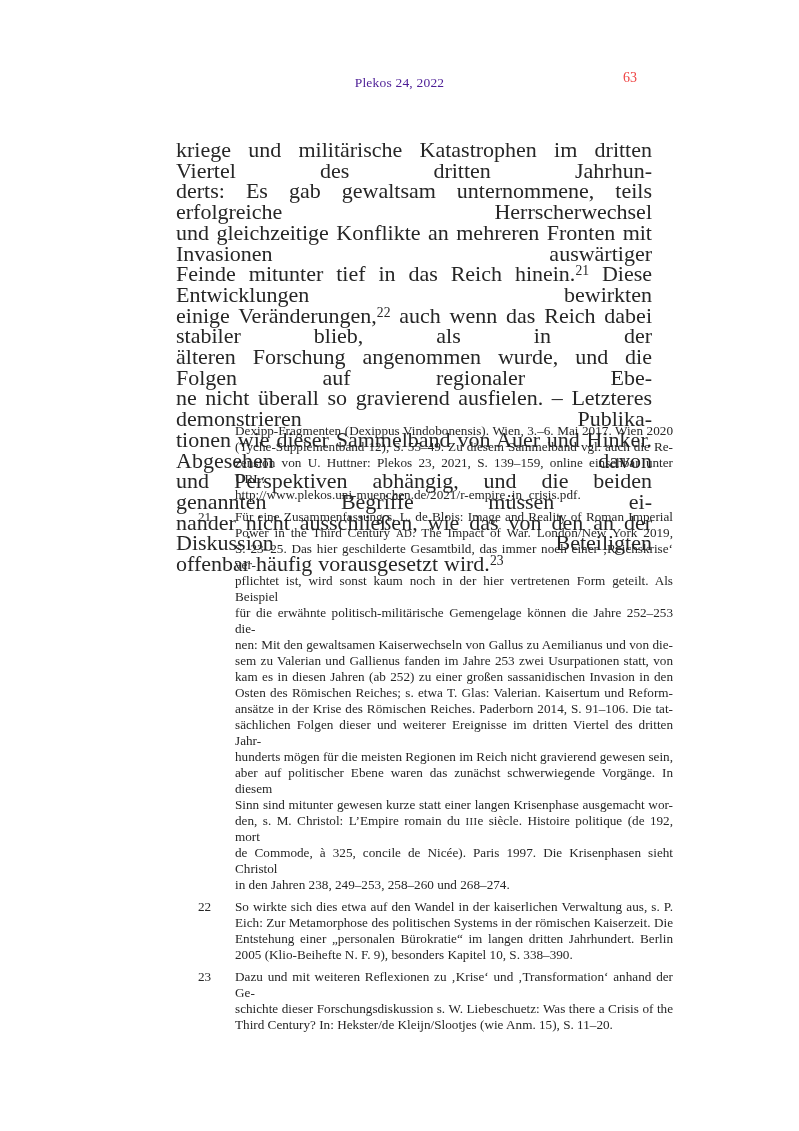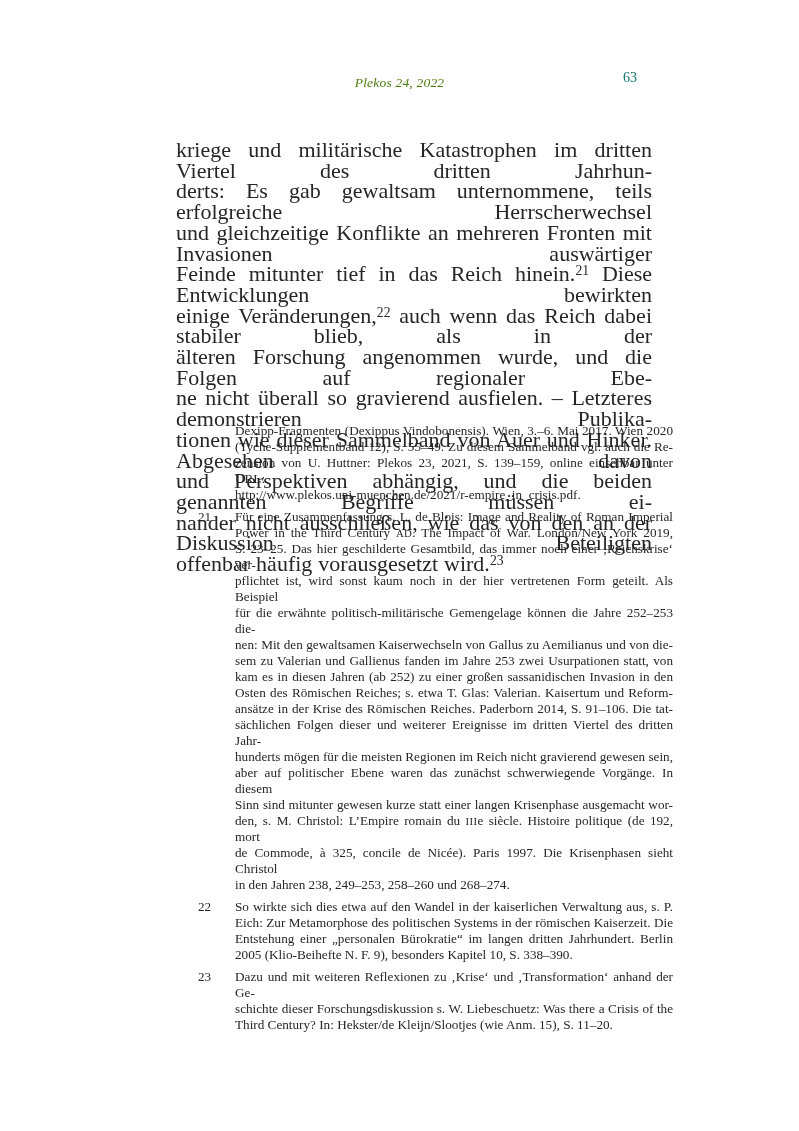--- a/index.html
+++ b/index.html
@@ -17,29 +17,28 @@
     color: #262626;
   }
   .running-head {
     position: absolute;
     top: 75px;
     left: 0;
     width: 799px;
     text-align: center;
     font-size: 13.5px;
     letter-spacing: 0.2px;
-    color: #4d7c0f;
-    font-style: italic;
+    color: #4c1d95;
   }
   .page-number {
     position: absolute;
     top: 70px;
     right: 162px;
     font-size: 14px;
-    color: #0f766e;
+    color: #ef4444;
   }
   .body-text {
     position: absolute;
     top: 140px;
     left: 176px;
     width: 476px;
     font-size: 22px;
     line-height: 20.7px;
     word-spacing: 0.5px;
   }

